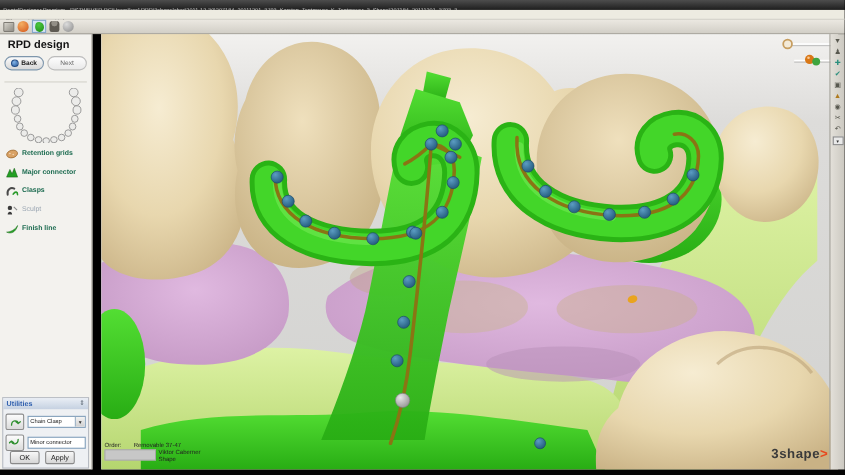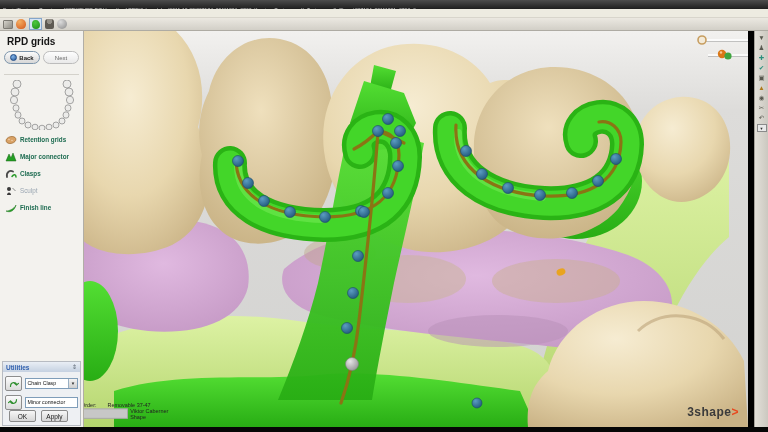--- a/index.html
+++ b/index.html
@@ -71,21 +71,21 @@
     white-space:nowrap; color:#111; padding-left:2px; }
   .dd-arrow { width:9px; height:100%; border-left:1px solid #9ab0c4;
     background:linear-gradient(#f3f3f3,#cfcfcf); font-size:4.5px; color:#333;
     display:flex; align-items:center; justify-content:center; flex:0 0 auto; }
   .util-buttons { position:absolute; bottom:3px; left:6px; display:flex; gap:5px; }
   .btn { width:27px; height:12px; border:1px solid #8a8a8a; border-radius:2px;
     background:linear-gradient(#f7f7f7,#d6d6d6); font-size:6.5px; color:#1a1a1a;
     display:flex; align-items:center; justify-content:center; }
 
   
-  .viewport { position:absolute; left:78px; top:31px; width:670px; height:396px;
+  .viewport { position:absolute; left:92px; top:31px; width:670px; height:396px;
     background:#d6d6d4; overflow:hidden; z-index:1; }
   .viewport svg { position:absolute; inset:0; }
   .order-overlay { position:absolute; left:3px; bottom:6px; font-size:7px;
     transform:scale(.78); transform-origin:0 100%; color:#222; line-height:9px; }
   .order-row1 .olabel { display:inline-block; width:34px; }
   .order-row2 { display:flex; align-items:flex-start; gap:3px; }
   .order-box { width:60px; height:13px; background:#c7c7c7; border:1px solid #a0a0a0; }
   .order-meta div { line-height:8px; }
   .logo { position:absolute; right:9px; bottom:8px; font-size:12px; font-weight:bold;
     color:#3b3b3b; letter-spacing:.5px; z-index:3; }
@@ -123,21 +123,21 @@
     <span class="tb-cube"></span>
     <span class="tb-orange"></span>
     <span class="tb-sel">
         <i></i>
       </span>
     <span class="tb-dark"></span>
     <span class="tb-sphere"></span>
   </div>
 
   <div class="sidebar">
-    <div class="rpd-title">RPD grids</div>
+    <div class="rpd-title">RPD design</div>
 
     <div class="nav">
       <div class="btn-back">
         <span class="globe"></span>
         <span>Back</span>
       </div>
       <div class="btn-next">
         <span>Next</span>
       </div>
     </div>

